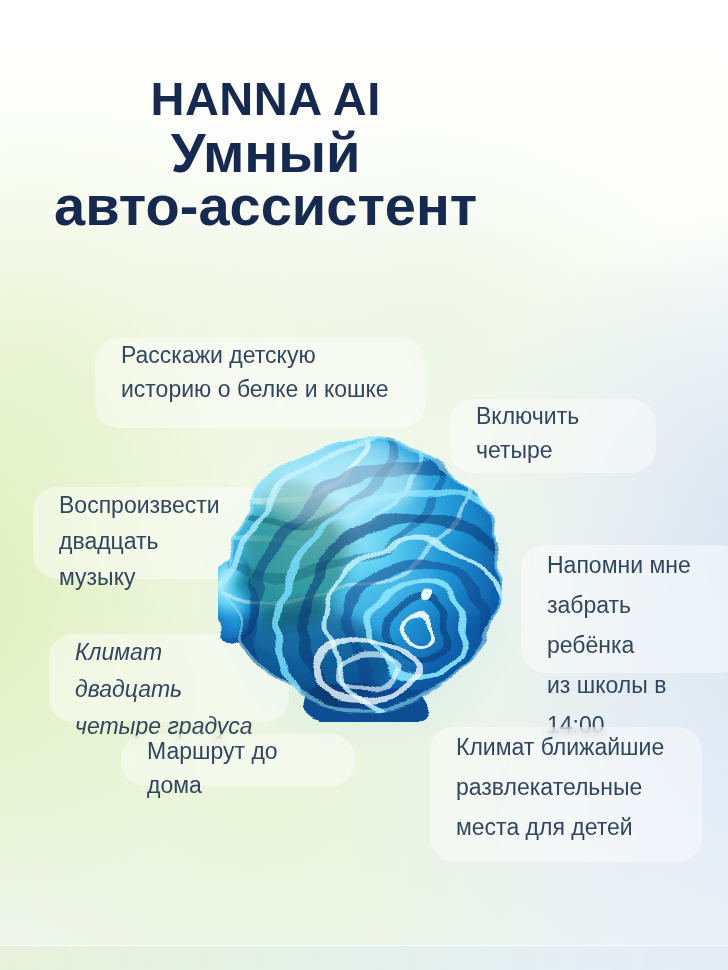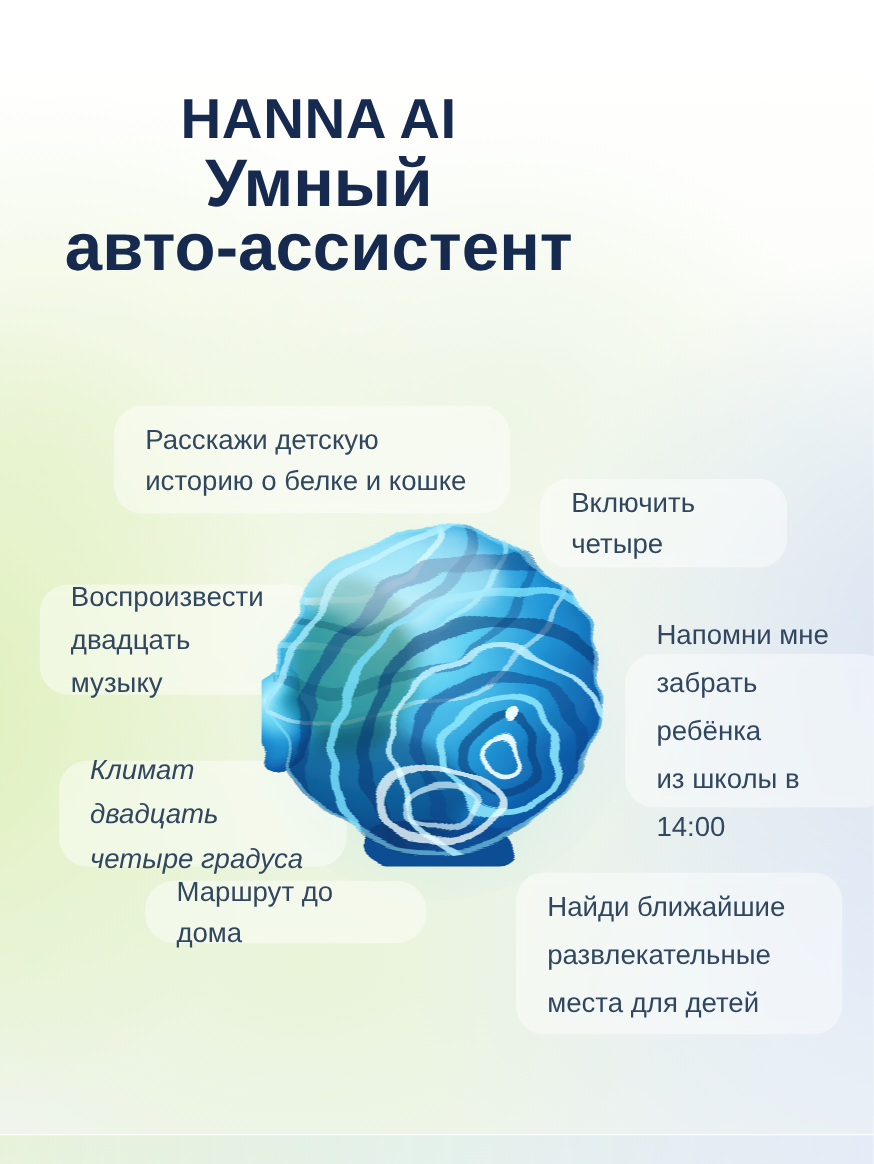--- a/index.html
+++ b/index.html
@@ -23,21 +23,21 @@
     position:absolute;left:54px;top:72px;
     color:#16294e;font-weight:700;z-index:4;
   }
   .title .line{display:block;text-align:center;}
   .brand{font-size:47px;line-height:54px;letter-spacing:0.5px;}
   .sub{font-size:56px;line-height:53px;}
 
   .bubble{
     position:absolute;
     box-sizing:border-box;
-    display:flex;align-items:center;
+    display:flex;align-items:flex-start;
     padding:0 26px;
     border-radius:24px;
     background:rgba(255,255,255,0.44);
     backdrop-filter:blur(5px);
     -webkit-backdrop-filter:blur(5px);
     color:#31465f;
     font-size:23px;line-height:34px;
     white-space:pre-line;
     z-index:3;
   }
@@ -159,20 +159,20 @@
   <div class="bubble b5">
     <span>Климат двадцать
 четыре градуса</span>
   </div>
 
   <div class="bubble b6">
     <span>Маршрут до дома</span>
   </div>
 
   <div class="bubble b7">
-    <span>Найди ближайшие
+    <span>Климат ближайшие
 развлекательные
 места для детей</span>
   </div>
 
   <div class="bottom-band"></div>
 
 </div>
 
 </body></html>

